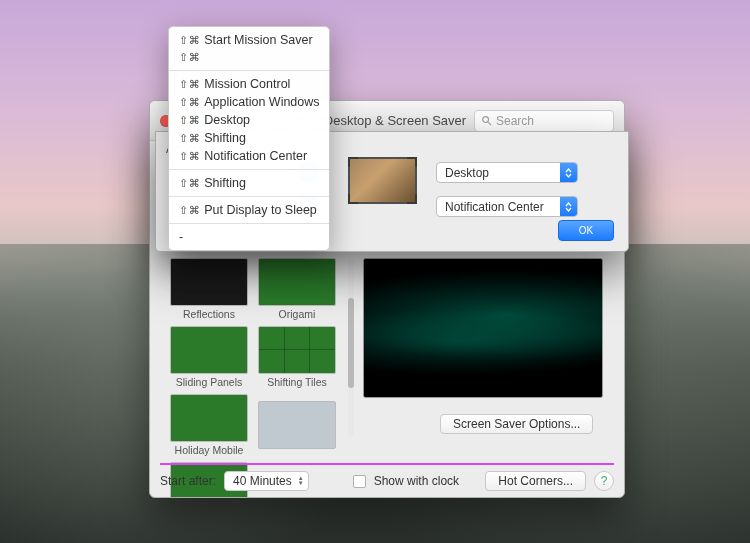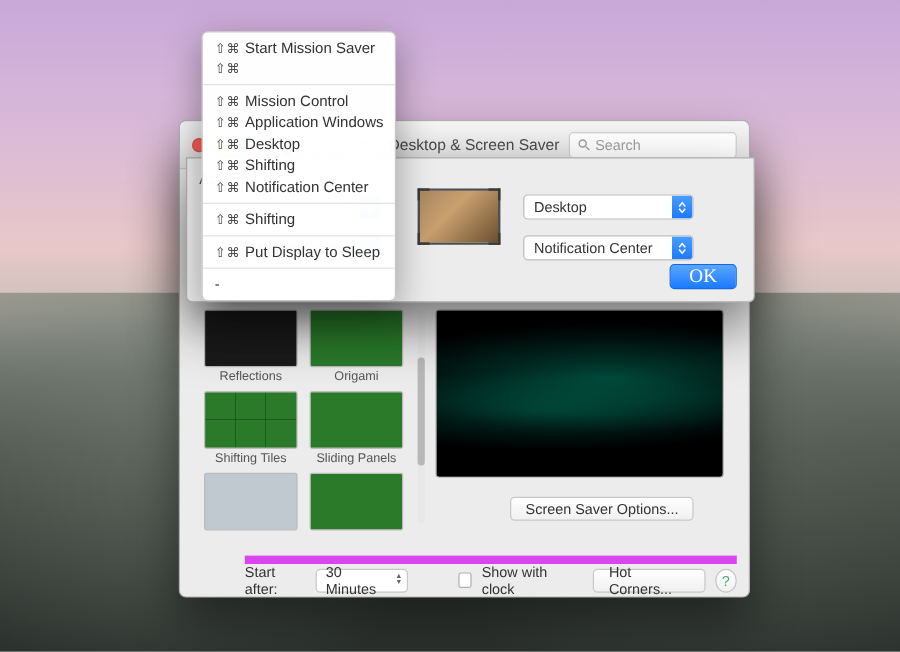--- a/index.html
+++ b/index.html
@@ -54,40 +54,40 @@
   .imgbox.photo { background:#c0c8d0; }
   .scrollbar { position:absolute; left:198px; top:117px; width:6px; height:178px; background:#e8e8e8; border-radius:3px; }
   .scrollbar .knob { position:absolute; left:0; right:0; top:40px; height:90px; background:#b8b8b8; border-radius:3px; }
 
   
   .preview { position:absolute; left:213px; top:117px; width:240px; height:140px; background:#000; border:1px solid #999; border-radius:3px; overflow:hidden; }
   .preview::after { content:""; position:absolute; inset:0; background:
     radial-gradient(ellipse 160% 60% at 60% 40%, rgba(0,200,160,0.35) 0%, transparent 55%),
     radial-gradient(ellipse 140% 40% at 40% 60%, rgba(0,200,160,0.25) 0%, transparent 60%),
     #000; }
-  .ss-options { position:absolute; left:275px; top:273px; height:20px; padding:1px 12px; border:1px solid #c8c8c8; background:linear-gradient(#fff,#f0f0f0); border-radius:4px; font-size:12px; }
-
-  
-  .bottombar { position:absolute; left:10px; right:10px; bottom:8px; height:26px; border-top:7px solid #d946ef; padding-top:8px; display:flex; align-items:center; gap:8px; font-size:12px;margin-left:44px; }
+  .ss-options { position:absolute; left:290px; top:273px; height:20px; padding:1px 12px; border:1px solid #c8c8c8; background:linear-gradient(#fff,#f0f0f0); border-radius:4px; font-size:12px; }
+
+  
+  .bottombar { position:absolute; left:10px; right:10px; bottom:8px; height:26px; border-top:2px solid #d946ef; padding-top:8px; display:flex; align-items:center; gap:8px; font-size:12px; }
   .select { display:inline-flex; align-items:center; height:20px; border:1px solid #c8c8c8; background:#fff; border-radius:4px; padding:0 4px 0 8px; gap:6px; }
   .select .arr { display:flex; flex-direction:column; font-size:6px; line-height:5px; color:#666; }
   .checkbox { width:13px; height:13px; border:1px solid #b0b0b0; border-radius:2px; background:#fff; display:inline-block; }
   .btn { height:20px; padding:0 12px; border:1px solid #c8c8c8; background:linear-gradient(#fff,#f0f0f0); border-radius:4px; font-size:12px; display:inline-flex; align-items:center; }
   .help { width:20px; height:20px; border:1px solid #c8c8c8; border-radius:50%; background:linear-gradient(#fff,#f0f0f0); display:flex; align-items:center; justify-content:center; color:#4a6; font-size:12px; }
 
   
   .dialog {
     position:absolute; left:155px; top:131px; width:474px; height:121px;
     background:#ececec; border:1px solid #b0b0b0; border-radius:0 0 5px 5px;
     box-shadow: 0 20px 45px rgba(0,0,0,0.5);
     z-index:3;
   }
   .dlg-left-label { position:absolute; left:10px; top:10px; font-size:12px; color:#444; }
   .dlg-ok { position:absolute; right:14px; bottom:10px; width:56px; height:21px; border-radius:4px;
-    background:linear-gradient(#5aa6ff,#1b7bff); color:#fff; border:1px solid #1468e8; font-size:16px; text-align:center; line-height:19px;font-family:Liberation Serif, serif; }
+    background:linear-gradient(#5aa6ff,#1b7bff); color:#fff; border:1px solid #1468e8; font-size:10px; text-align:center; line-height:19px; }
 
   
   .popup { position:absolute; height:21px; background:#fff; border:1px solid #bdbdbd; border-radius:4px; display:flex; align-items:center; padding:0 0 0 8px; font-size:12px; overflow:hidden; }
   .popup .end { margin-left:auto; width:17px; align-self:stretch; background:linear-gradient(#4a9dff,#1b7bff); display:flex; flex-direction:column; align-items:center; justify-content:center; color:#fff; }
   .popup .end svg { width:7px; height:5px; display:block; }
   #p-tl { left:20px;  top:30px;  width:142px; text-align:right; padding-left:0; padding-right:0; }
   #p-tr { left:280px; top:30px;  width:142px; }
   #p-bl { left:20px;  top:64px;  width:142px; text-align:right; padding-left:0; padding-right:0; }
   #p-br { left:280px; top:64px;  width:142px; }
   #p-tl .lab, #p-bl .lab { flex:1; text-align:right; padding-right:8px; }
@@ -157,45 +157,49 @@
     <div class="thumbs">
       <div class="thumb">
           <div class="imgbox dark"></div>
           <div class="cap">Reflections</div>
         </div>
       <div class="thumb">
           <div class="imgbox"></div>
           <div class="cap">Origami</div>
         </div>
       <div class="thumb">
+          <div class="imgbox"></div>
+          <div class="cap">Sliding Panels</div>
+        </div>
+      <div class="thumb">
           <div class="imgbox tiles"></div>
           <div class="cap">Shifting Tiles</div>
         </div>
       <div class="thumb">
           <div class="imgbox"></div>
-          <div class="cap">Sliding Panels</div>
+          <div class="cap">Holiday Mobile</div>
         </div>
       <div class="thumb">
           <div class="imgbox photo"></div>
         </div>
       <div class="thumb">
           <div class="imgbox"></div>
         </div>
     </div>
     <div class="scrollbar">
         <div class="knob"></div>
       </div>
 
     <div class="preview"></div>
     <div class="ss-options btn">Screen Saver Options...</div>
 
     <div class="bottombar">
       <span>Start after:</span>
       <div class="select">
-        <span>30 Minutes</span>
+        <span>40 Minutes</span>
         <span class="arr">▲<br>▼</span>
       </div>
       <span style="width:28px"></span>
       <span class="checkbox"></span>
       <span>Show with clock</span>
       <span style="flex:1"></span>
       <div class="btn">Hot Corners...</div>
       <div class="help">?</div>
     </div>
   </div>

